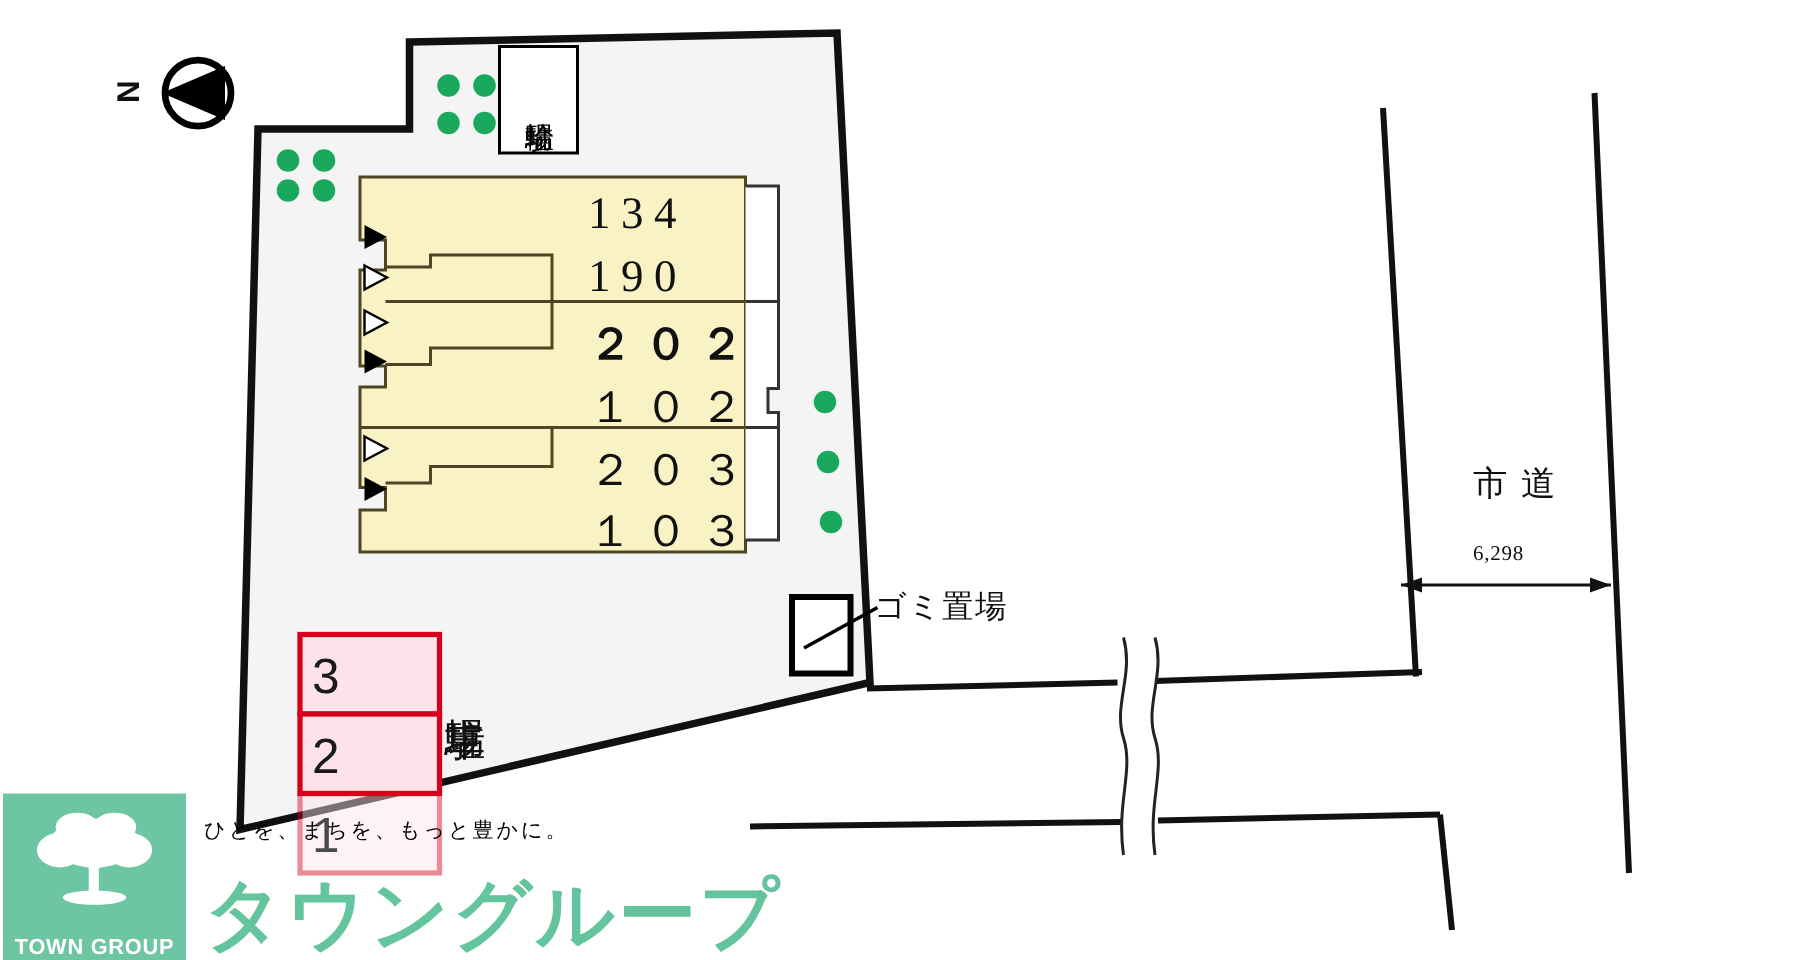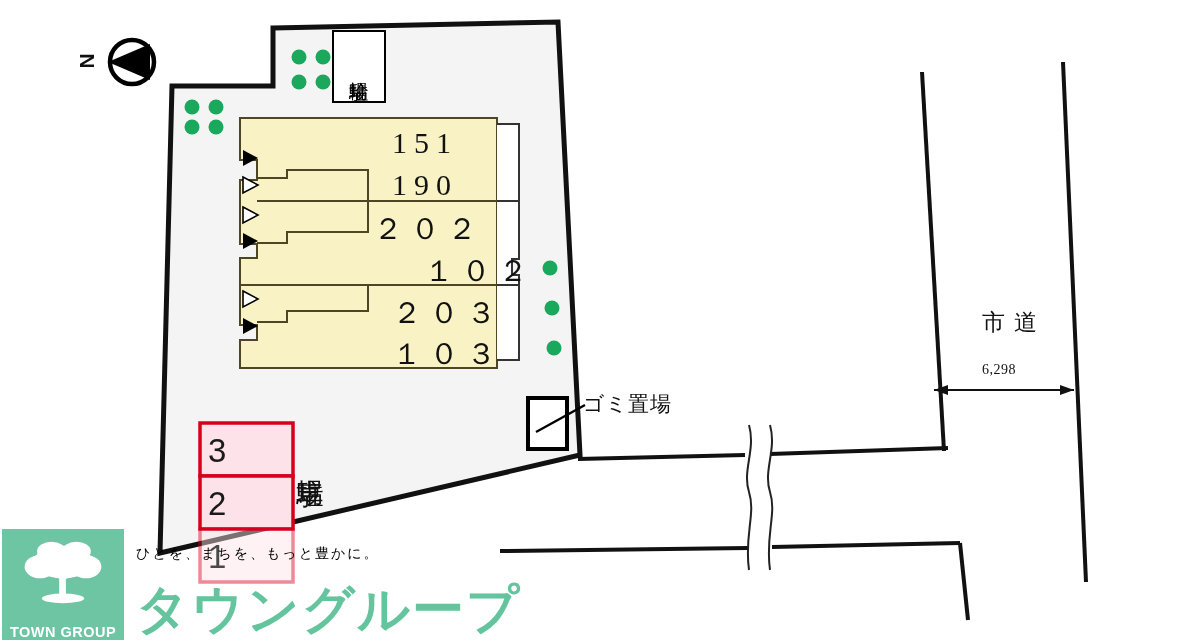--- a/index.html
+++ b/index.html
@@ -248,24 +248,24 @@
     </g>
 
   </svg>
 
   <div id="bike-box">
     <span id="bike-label">駐輪場</span>
   </div>
 
   <div id="compass-n">N</div>
 
-  <div class="unit-num" style="left:392px; top:126px;">151</div>
+  <div class="unit-num" style="left:392px; top:126px;">134</div>
   <div class="unit-num" style="left:392px; top:168px;">190</div>
-  <div class="unit-num" style="left:373px; top:209px;">２０２</div>
-  <div class="unit-num" style="left:392px; top:251px;margin-left:32px;">１０２</div>
+  <div class="unit-num" style="left:392px; top:209px;font-weight:bold;">２０２</div>
+  <div class="unit-num" style="left:392px; top:251px;">１０２</div>
   <div class="unit-num" style="left:392px; top:293px;">２０３</div>
   <div class="unit-num" style="left:392px; top:334px;">１０３</div>
 
   <div class="stall-num" style="left:208px; top:432px;">3</div>
   <div class="stall-num" style="left:208px; top:485px;">2</div>
   <div class="stall-num" style="left:208px; top:538px; color:#4a4a4a;">1</div>
 
   <div class="vert-label" id="parking-label">駐車場</div>
 
   <div class="h-label" id="road-label">市道</div>

